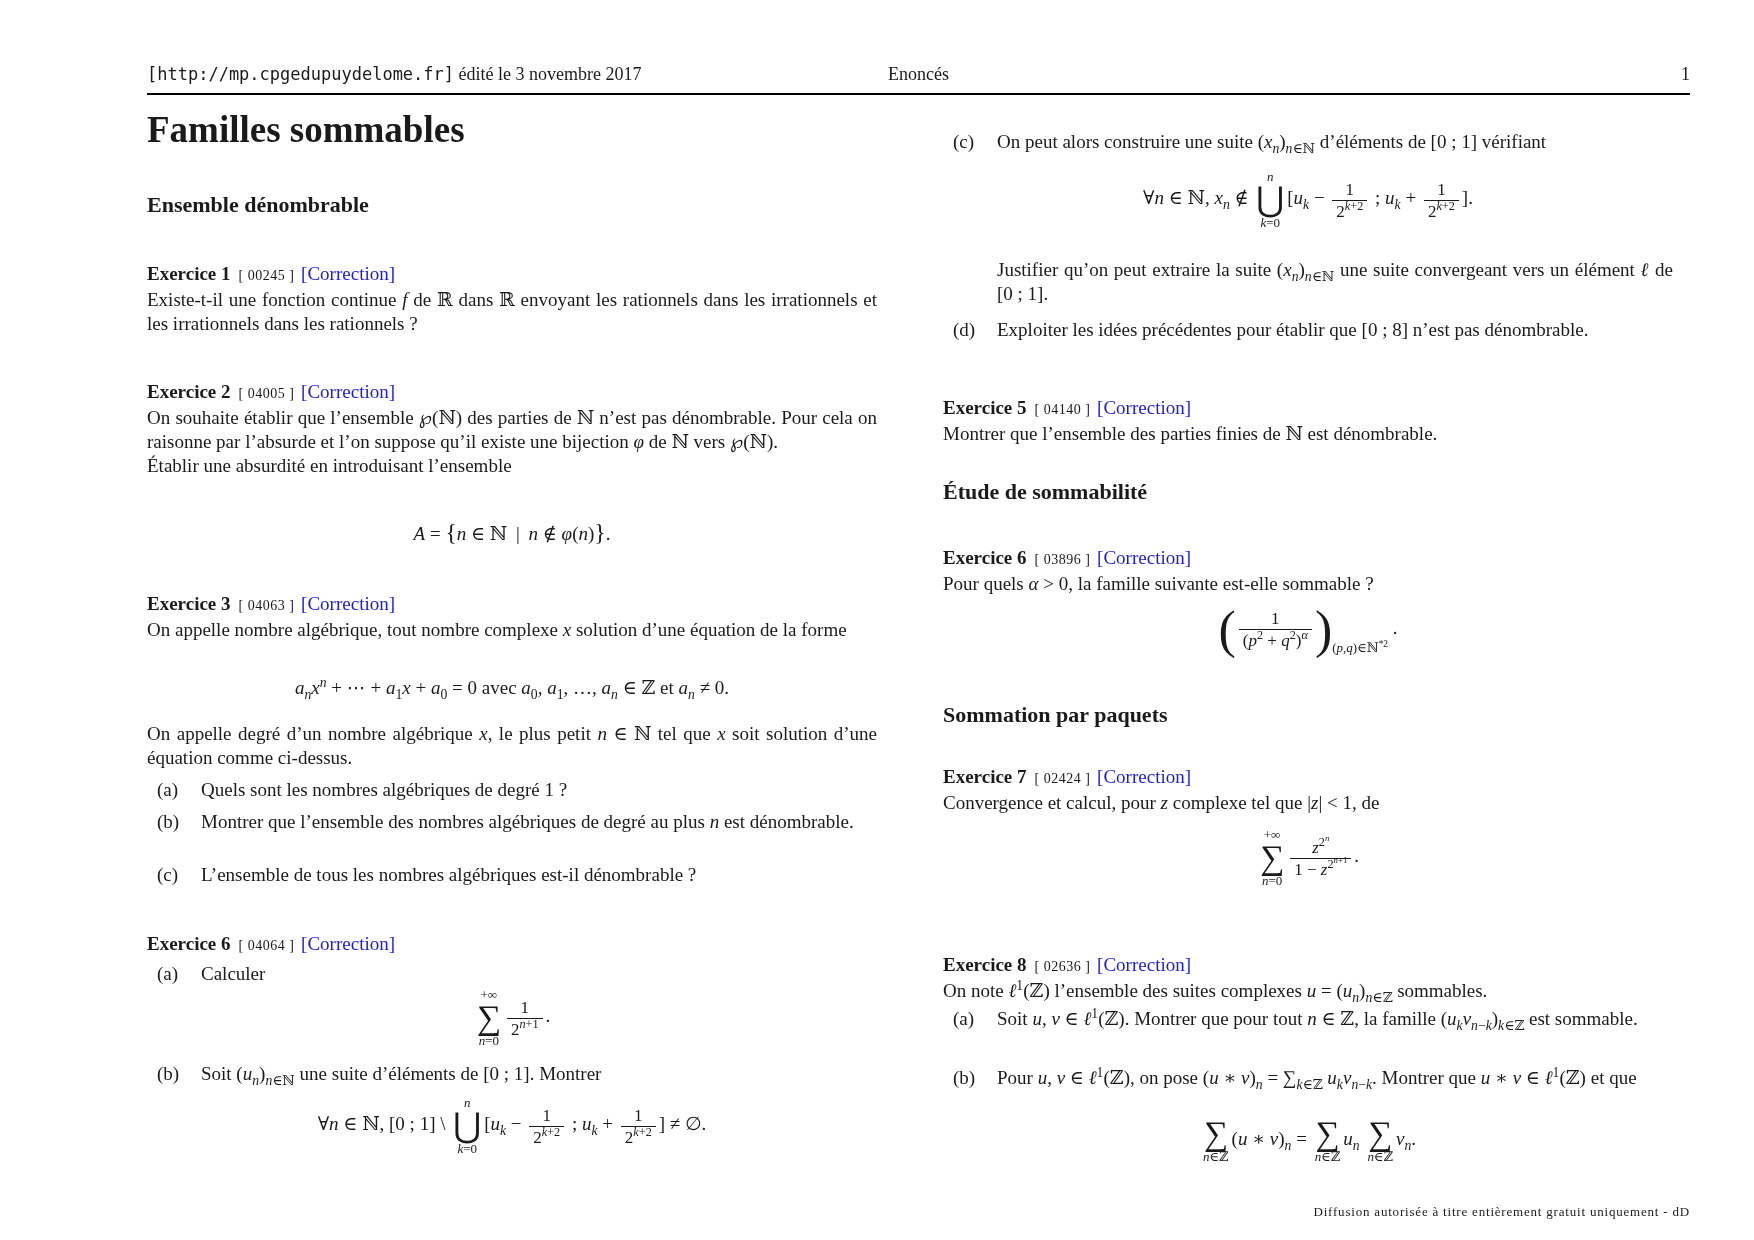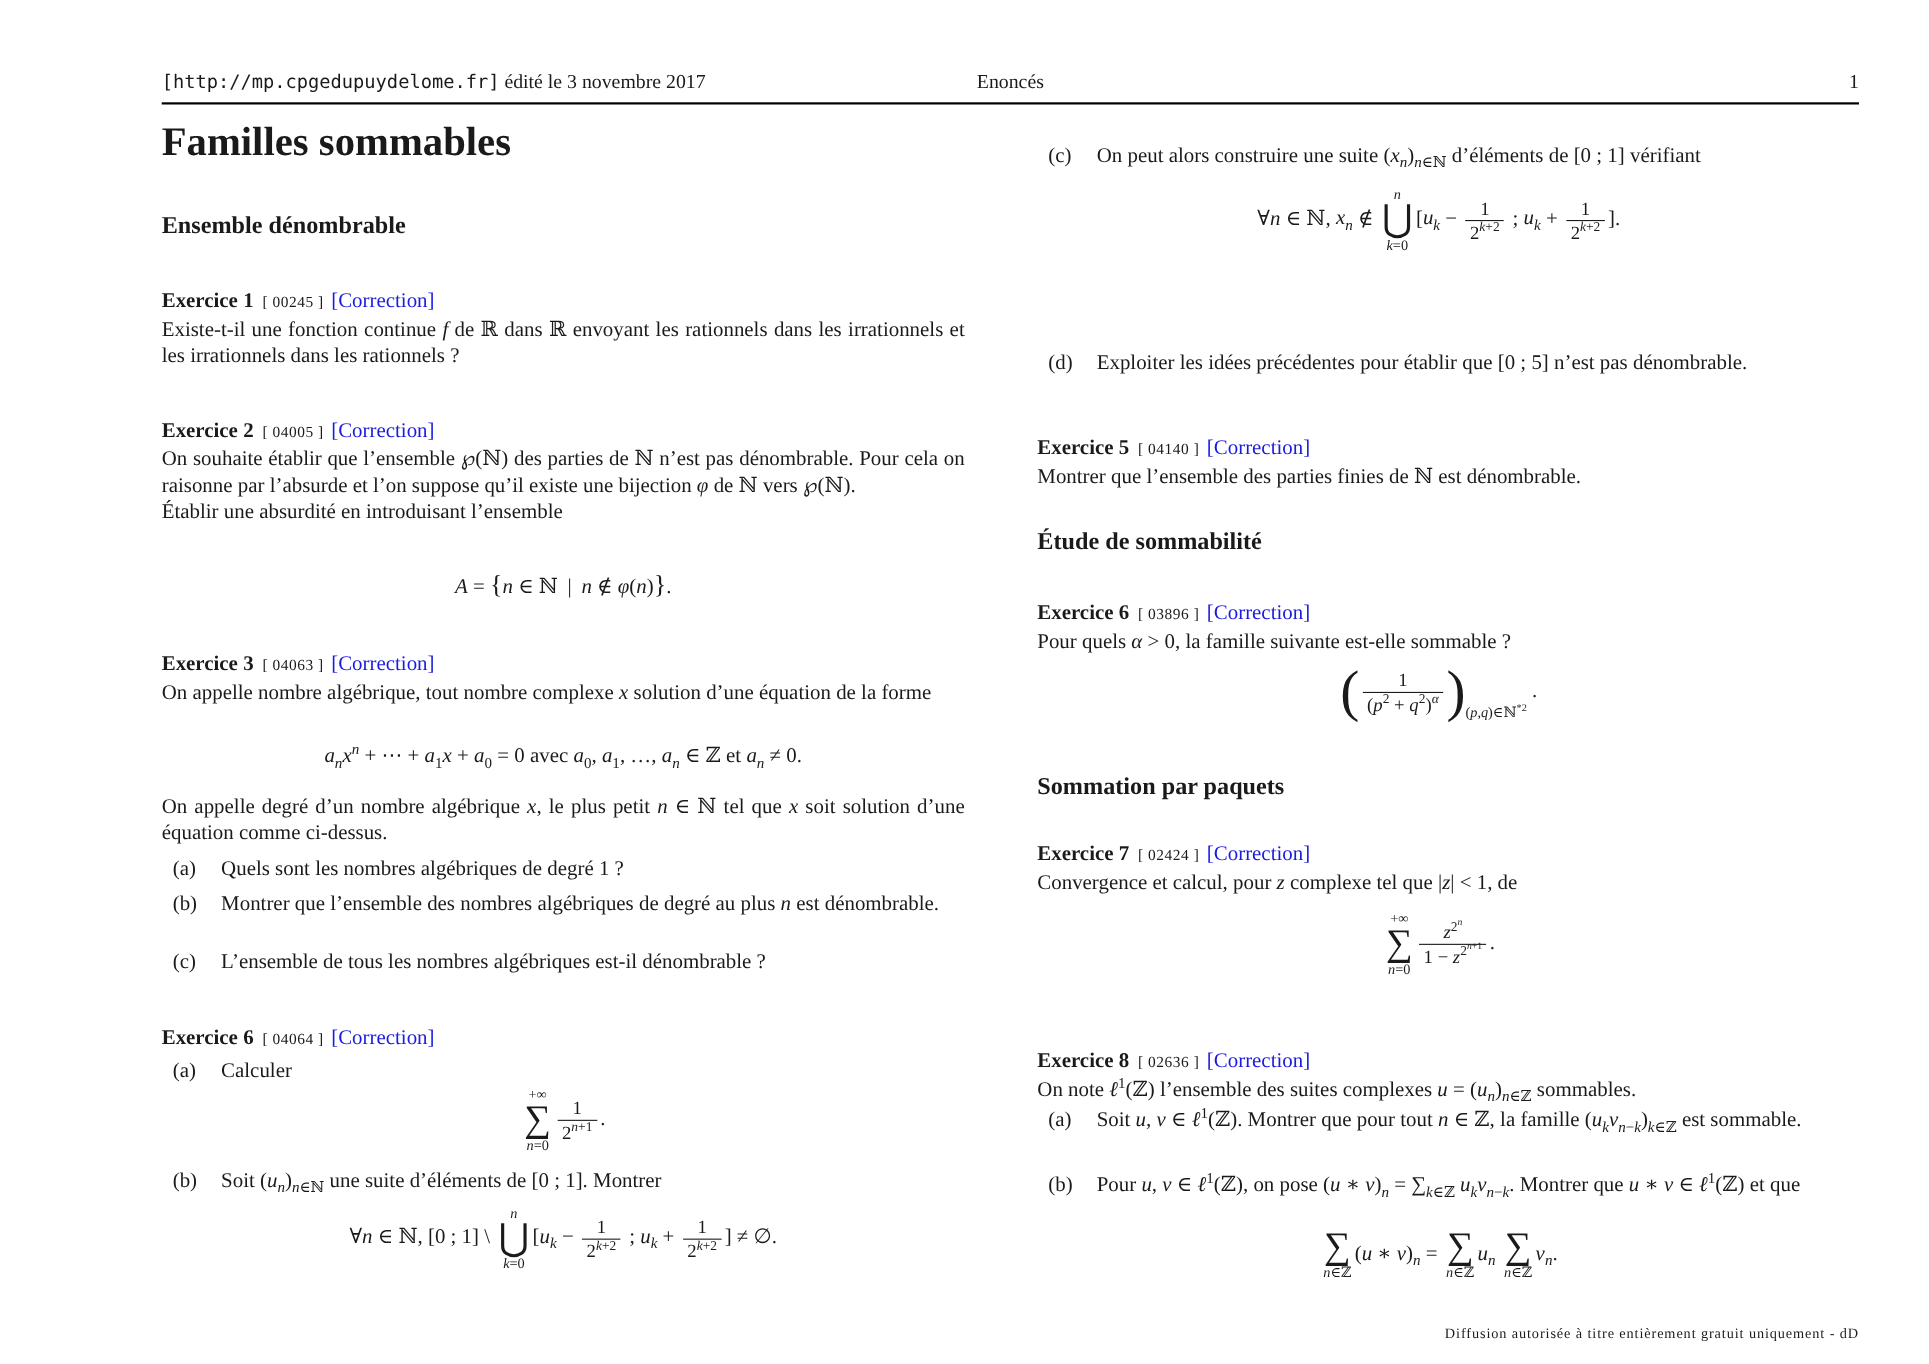--- a/index.html
+++ b/index.html
@@ -108,23 +108,24 @@
     </div>
     <div class="eq abs" style="top:1096px">∀<i>n</i> ∈ ℕ, [0 ; 1] \ <span class="mop"><span class="mt"><i>n</i></span><span class="ms">⋃</span><span class="mb"><i>k</i>=0</span></span>[<i>u<sub>k</sub></i> − <span class="frac"><span class="fn">1</span><span class="fd">2<sup><i>k</i>+2</sup></span></span> ; <i>u<sub>k</sub></i> + <span class="frac"><span class="fn">1</span><span class="fd">2<sup><i>k</i>+2</sup></span></span>] ≠ ∅.</div>
   </section>
 
   <section class="col col-right">
     <div class="item abs" style="top:130px">
       <span class="lbl">(c)</span>
       <span class="txt">On peut alors construire une suite (<i>x<sub>n</sub></i>)<sub><i>n</i>∈ℕ</sub> d’éléments de [0 ; 1] vérifiant</span>
     </div>
     <div class="eq abs" style="top:170px">∀<i>n</i> ∈ ℕ, <i>x<sub>n</sub></i> ∉ <span class="mop"><span class="mt"><i>n</i></span><span class="ms">⋃</span><span class="mb"><i>k</i>=0</span></span>[<i>u<sub>k</sub></i> − <span class="frac"><span class="fn">1</span><span class="fd">2<sup><i>k</i>+2</sup></span></span> ; <i>u<sub>k</sub></i> + <span class="frac"><span class="fn">1</span><span class="fd">2<sup><i>k</i>+2</sup></span></span>].</div>
+    <p class="abs" style="top:258px;padding-left:54px">Justifier qu’on peut extraire la suite (<i>x<sub>n</sub></i>)<sub><i>n</i>∈ℕ</sub> une suite convergeant vers un élément <i>ℓ</i> de [0 ; 1].</p>
     <div class="item abs" style="top:318px">
       <span class="lbl">(d)</span>
-      <span class="txt">Exploiter les idées précédentes pour établir que [0 ; 5] n’est pas dénombrable.</span>
+      <span class="txt">Exploiter les idées précédentes pour établir que [0 ; 8] n’est pas dénombrable.</span>
     </div>
 
     <div class="exhead abs" style="top:396px">
       <b class="exname">Exercice 5</b><span class="exref">[ 04140 ]</span> <a class="corr">[Correction]</a>
     </div>
     <p class="abs" style="top:422px">Montrer que l’ensemble des parties finies de ℕ est dénombrable.</p>
 
     <h2 class="abs" style="top:477px">Étude de sommabilité</h2>
 
     <div class="exhead abs" style="top:546px">

